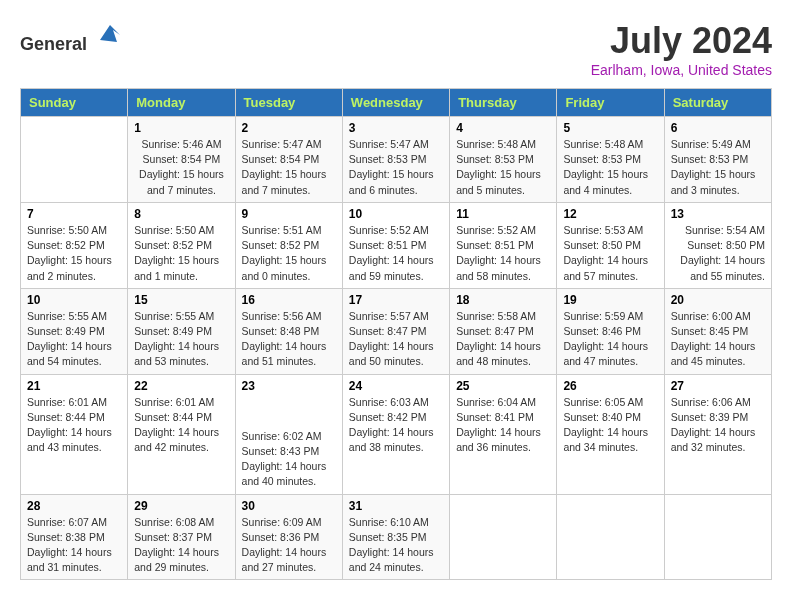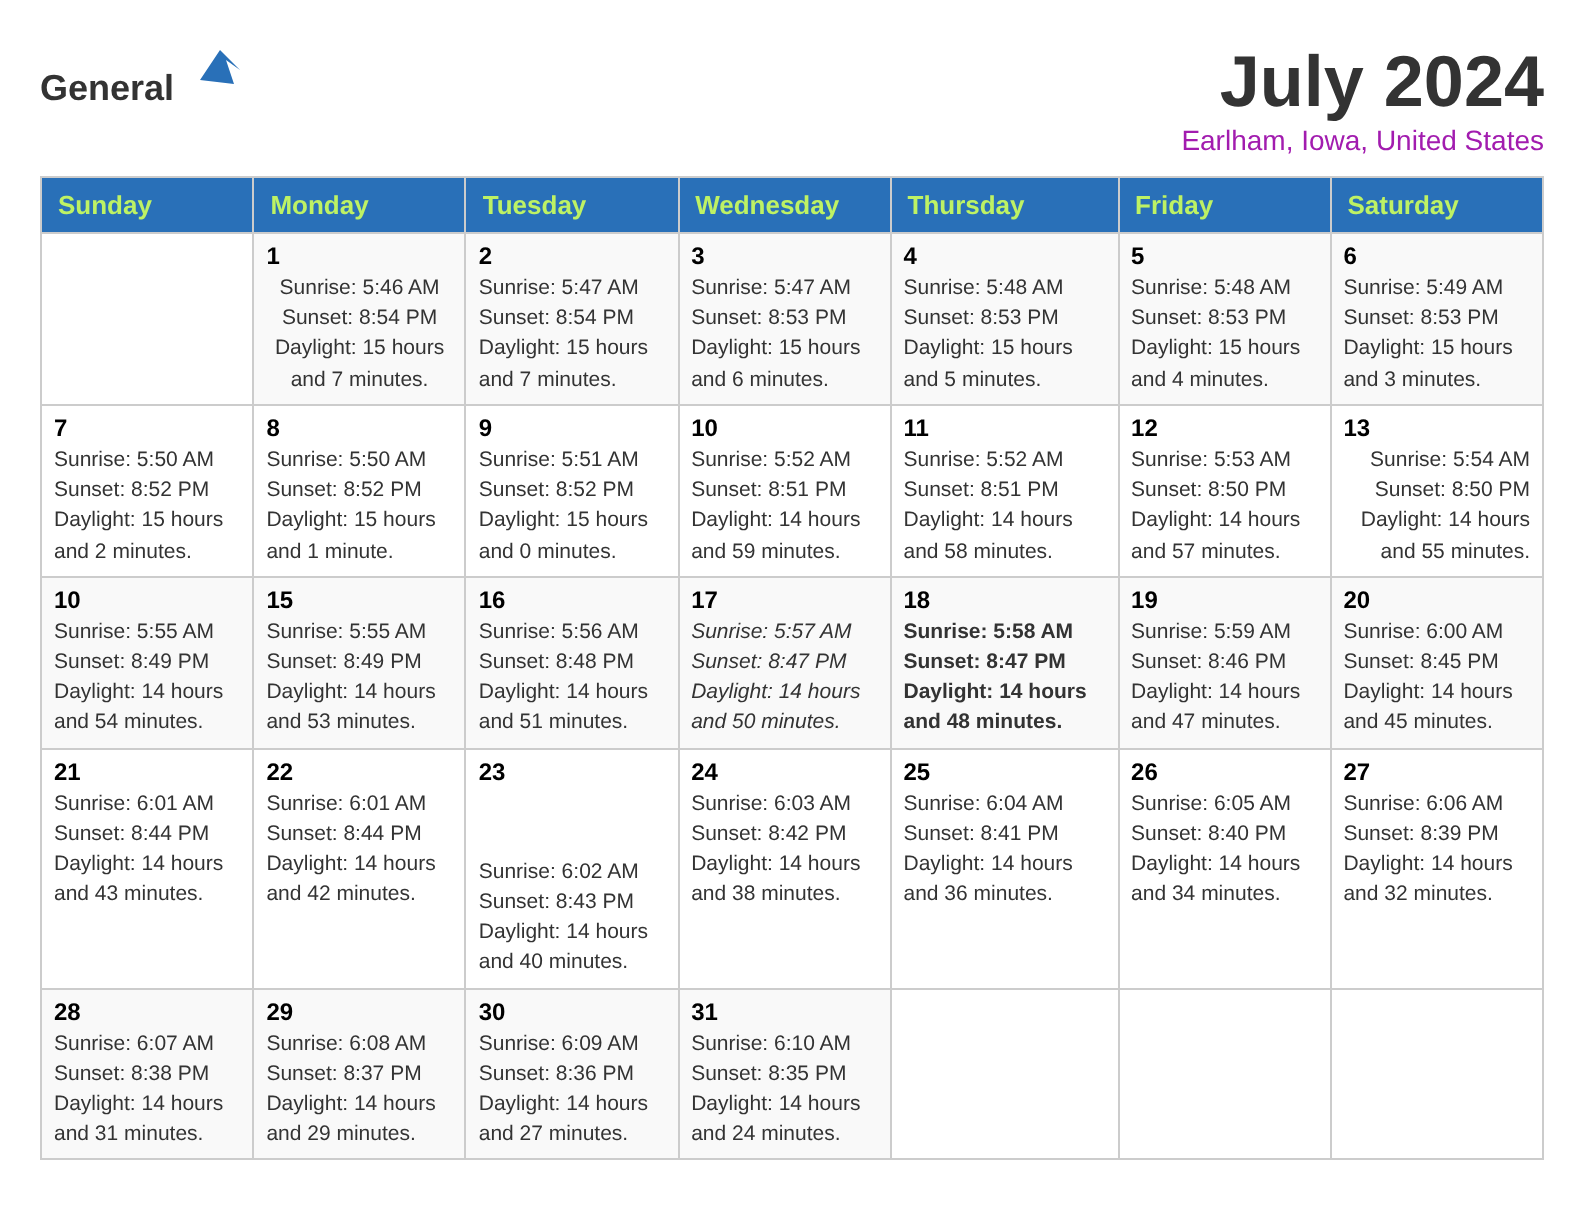--- a/index.html
+++ b/index.html
@@ -228,28 +228,28 @@
         </td>
         <td>
           <span class="day-num">16</span>
           <div class="day-detail" style="white-space: pre-line;">Sunrise: 5:56 AM
 Sunset: 8:48 PM
 Daylight: 14 hours
 and 51 minutes.</div>
         </td>
         <td>
           <span class="day-num">17</span>
-          <div class="day-detail" style="white-space: pre-line; font-style: italic;">Sunrise: 5:57 AM
+          <div class="day-detail" style="white-space: pre-line;">Sunrise: 5:57 AM
 Sunset: 8:47 PM
 Daylight: 14 hours
 and 50 minutes.</div>
         </td>
         <td>
           <span class="day-num">18</span>
-          <div class="day-detail" style="white-space: pre-line; font-weight: bold;">Sunrise: 5:58 AM
+          <div class="day-detail" style="white-space: pre-line;">Sunrise: 5:58 AM
 Sunset: 8:47 PM
 Daylight: 14 hours
 and 48 minutes.</div>
         </td>
         <td>
           <span class="day-num">19</span>
           <div class="day-detail" style="white-space: pre-line;">Sunrise: 5:59 AM
 Sunset: 8:46 PM
 Daylight: 14 hours
 and 47 minutes.</div>

